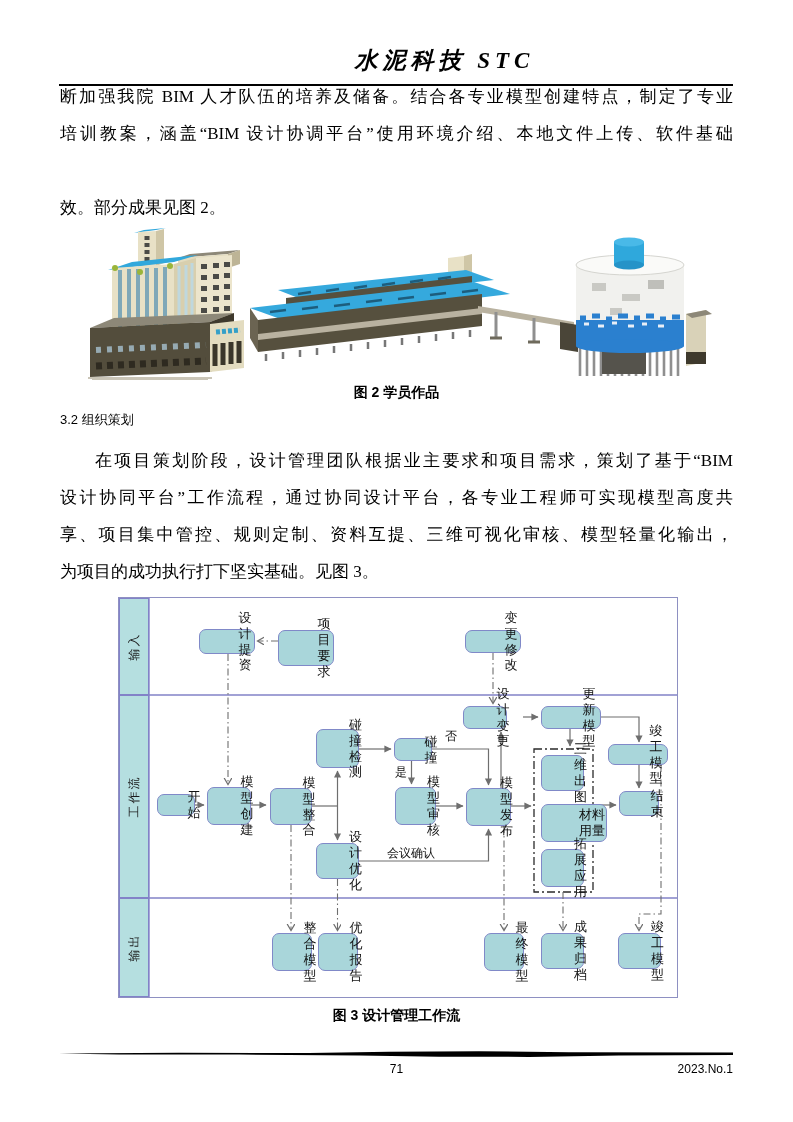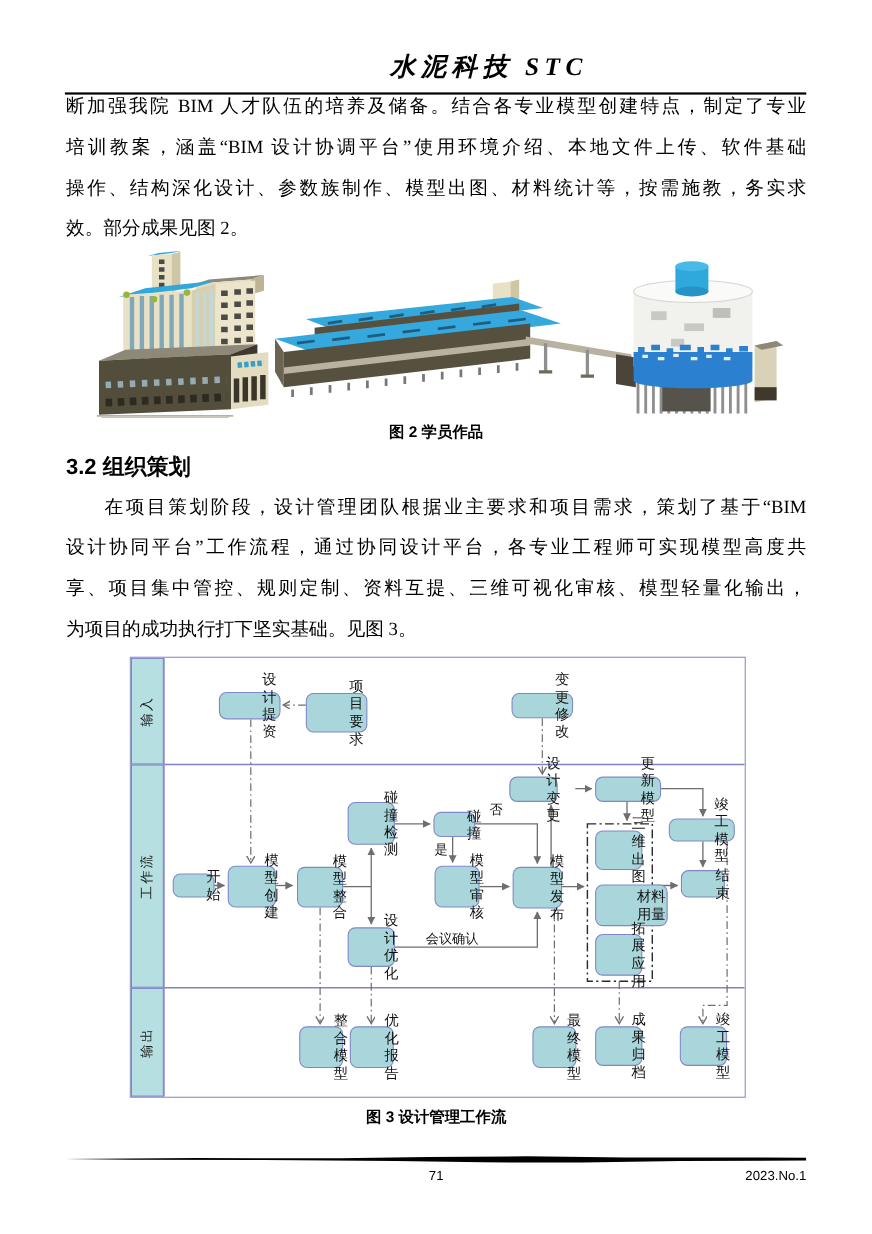--- a/index.html
+++ b/index.html
@@ -8,21 +8,21 @@
   .doc-title{position:absolute;top:45px;left:0;width:793px;text-align:center;
         font-size:23px;font-weight:bold;font-style:italic;letter-spacing:5px;padding-left:48px;}
   .head-rule{position:absolute;top:84px;left:59px;width:674px;height:2px;background:#000;}
   .bline{position:absolute;left:60px;width:673px;font-size:17px;line-height:24px;
         text-align:justify;text-align-last:justify;}
   .bline.last{text-align:justify;text-align-last:left;}
   .bline.indent{padding-left:35px;width:638px;}
   .caption{position:absolute;left:0;width:793px;text-align:center;
         font-family:"Liberation Sans","DejaVu Sans",sans-serif;font-weight:bold;font-size:14px;}
   .heading{position:absolute;left:60px;font-family:"Liberation Sans","DejaVu Sans",sans-serif;
-        font-weight:bold;font-size:20px;}
+        font-weight:normal;font-size:13px;}
   .fig2{position:absolute;left:82px;top:228px;width:630px;height:152px;}
   
   .flow{position:absolute;left:118px;top:597px;width:558px;height:399px;
         border:1.4px solid #8e90c2;box-sizing:content-box;background:#fff;}
   .flow svg.lines{position:absolute;left:0;top:0;width:558px;height:399px;}
   .lane-cell{position:absolute;left:0;width:30px;background:#b5dfe0;border:1px solid #8282c8;
         box-sizing:border-box;display:flex;align-items:center;justify-content:center;}
   .lane-cell span{transform:rotate(-90deg);white-space:nowrap;font-size:12px;
         letter-spacing:2px;color:#1a1a1a;}
   .fc-box{position:absolute;background:#a9d6da;border:1.4px solid #8089c8;border-radius:7px;
@@ -38,21 +38,20 @@
 </head>
 <body>
 
 <div class="page">
 
   <div class="doc-title">水泥科技 STC</div>
   <div class="head-rule"></div>
 
   <div class="bline" style="top:122px">培训教案，涵盖“BIM 设计协调平台”使用环境介绍、本地文件上传、软件基础</div>
   <div class="bline" style="top:85px">断加强我院 BIM 人才队伍的培养及储备。结合各专业模型创建特点，制定了专业</div>
-  <div class="bline" style="top:159px">操作、结构深化设计、参数族制作、模型出图、材料统计等，按需施教，务实求</div>
   <div class="bline last" style="top:196px">效。部分成果见图 2。</div>
 
   <svg class="fig2" viewBox="0 0 630 152">
 
     <g>
 
       <polygon points="52,5 74,2 84,0 62,2" fill="#31a8dc"></polygon>
       <polygon points="56,4 74,3 74,38 56,40" fill="#e8e1c6"></polygon>
       <polygon points="74,3 82,1 82,35 74,38" fill="#cfc6a6"></polygon>
       <line x1="65" y1="8" x2="65" y2="36" stroke="#4b4b46" stroke-width="5" stroke-dasharray="4 3"></line>

